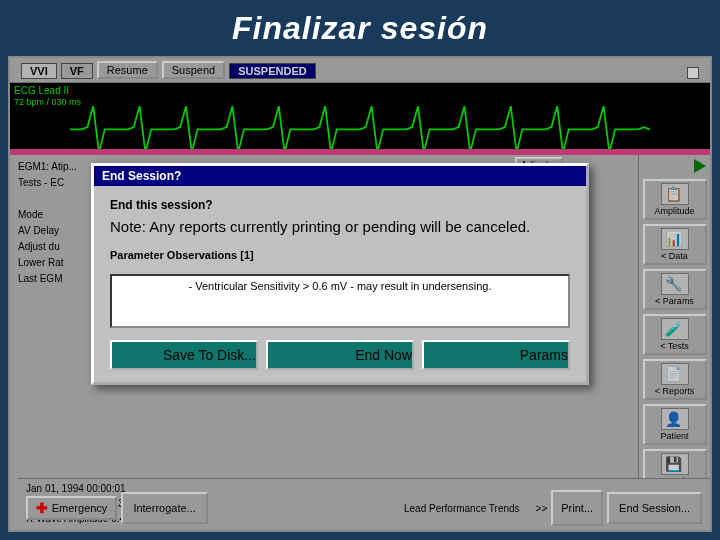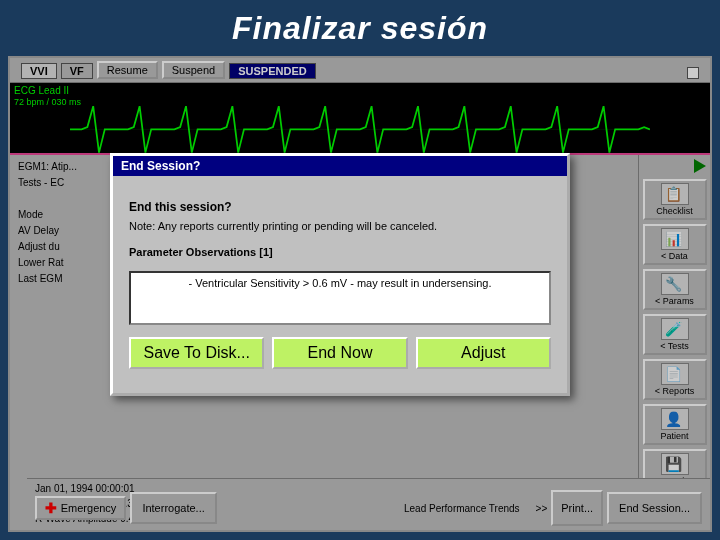--- a/index.html
+++ b/index.html
@@ -70,21 +70,21 @@
       border: 1px solid #555;
       background: white;
       display: inline-block;
       margin-left: auto;
     }
     
     .ecg-area {
       background: #000;
       position: relative;
       height: 72px;
-      border-bottom: 2px solid #ec4899;
+      border-bottom: 6px solid #ec4899;
       overflow: hidden;
       text-decoration: underline;
     }
     .ecg-label {
       position: absolute;
       top: 2px;
       left: 4px;
       color: #00ff00;
       font-size: 10px;
     }
@@ -156,21 +156,21 @@
     }
     .left-info {
       font-size: 10px;
       color: #000;
       line-height: 1.6;
     }
     
     .bottom-bar {
       position: absolute;
       bottom: 0;
-      left: 17px;
+      left: 8px;
       right: 0;
       height: 52px;
       background: #c0c0c0;
       border-top: 1px solid #888;
     }
     .bottom-info {
       font-size: 10px;
       padding: 2px 8px;
       line-height: 1.5;
     }
@@ -220,41 +220,41 @@
       top: 0; left: 0; right: 0; bottom: 0;
       background: rgba(0,0,0,0.2);
       z-index: 100;
       display: flex;
       align-items: center;
       justify-content: center;
     }
     .dialog {
       background: #c0c0c0;
       border: 3px outset #fff;
-      width: 460px;
+      width: 498px;
       padding: 0;
       box-shadow: 4px 4px 8px rgba(0,0,0,0.5);
     }
     .dialog-titlebar {
       background: #000080;
       color: white;
       font-size: 12px;
       font-weight: bold;
       padding: 3px 8px;
     }
     .dialog-body {
-      padding: 24px 16px;
+      padding: 12px 16px;
     }
     .dialog-question {
       font-size: 12px;
       font-weight: bold;
       margin-bottom: 6px;
     }
     .dialog-note {
-      font-size: 11px;
+      font-size: 15px;
       margin-bottom: 14px;
     }
     .dialog-param-header {
       font-size: 11px;
       font-weight: bold;
       margin-bottom: 13px;
     }
     .dialog-param-box {
       background: white;
       border: 2px inset #888;
@@ -265,26 +265,26 @@
       overflow-y: auto;
       text-align: center;
     }
     .dialog-buttons {
       display: flex;
       justify-content: space-between;
       gap: 8px;
     }
     .dialog-btn {
       flex: 1;
-      background: #bef264;
-      border: 2px outset #fff;
-      font-size: 16px;
+      background: #0f766e;
+      border: 2px outset #fff;
+      font-size: 14px;
       padding: 5px 0;
       cursor: pointer;
-      text-align: center;
+      text-align: right;
     }
   </style>
 </head>
 <body>
 
 <div class="page-title">Finalizar sesión</div>
 
 <div class="main-window">
 
   <div class="toolbar">
@@ -346,21 +346,21 @@
       </div>
     </div>
 
     <div class="right-sidebar">
 
       <div style="display:flex;justify-content:flex-end;width:100%;padding-right:2px;margin-bottom:2px;">
         <div style="width:0;height:0;border-top:7px solid transparent;border-bottom:7px solid transparent;border-left:12px solid #008000;"></div>
       </div>
       <div class="sidebar-btn">
         <div class="icon-box">📋</div>
-        <span>Checklist</span>
+        <span>Amplitude</span>
       </div>
       <div class="sidebar-btn">
         <div class="icon-box">📊</div>
         <span>&lt; Data</span>
       </div>
       <div class="sidebar-btn">
         <div class="icon-box">🔧</div>
         <span>&lt; Params</span>
       </div>
       <div class="sidebar-btn">
@@ -407,19 +407,19 @@
       <div class="dialog-body">
         <div class="dialog-question">End this session?</div>
         <div class="dialog-note">Note: Any reports currently printing or pending will be canceled.</div>
         <div class="dialog-param-header">Parameter Observations [1]</div>
         <div class="dialog-param-box">
           <span>- Ventricular Sensitivity &gt; 0.6 mV - may result in undersensing.</span>
         </div>
         <div class="dialog-buttons">
           <button class="dialog-btn">Save To Disk...</button>
           <button class="dialog-btn">End Now</button>
-          <button class="dialog-btn">Adjust</button>
+          <button class="dialog-btn">Params</button>
         </div>
       </div>
     </div>
   </div>
 
 </div>
 
 </body></html>

